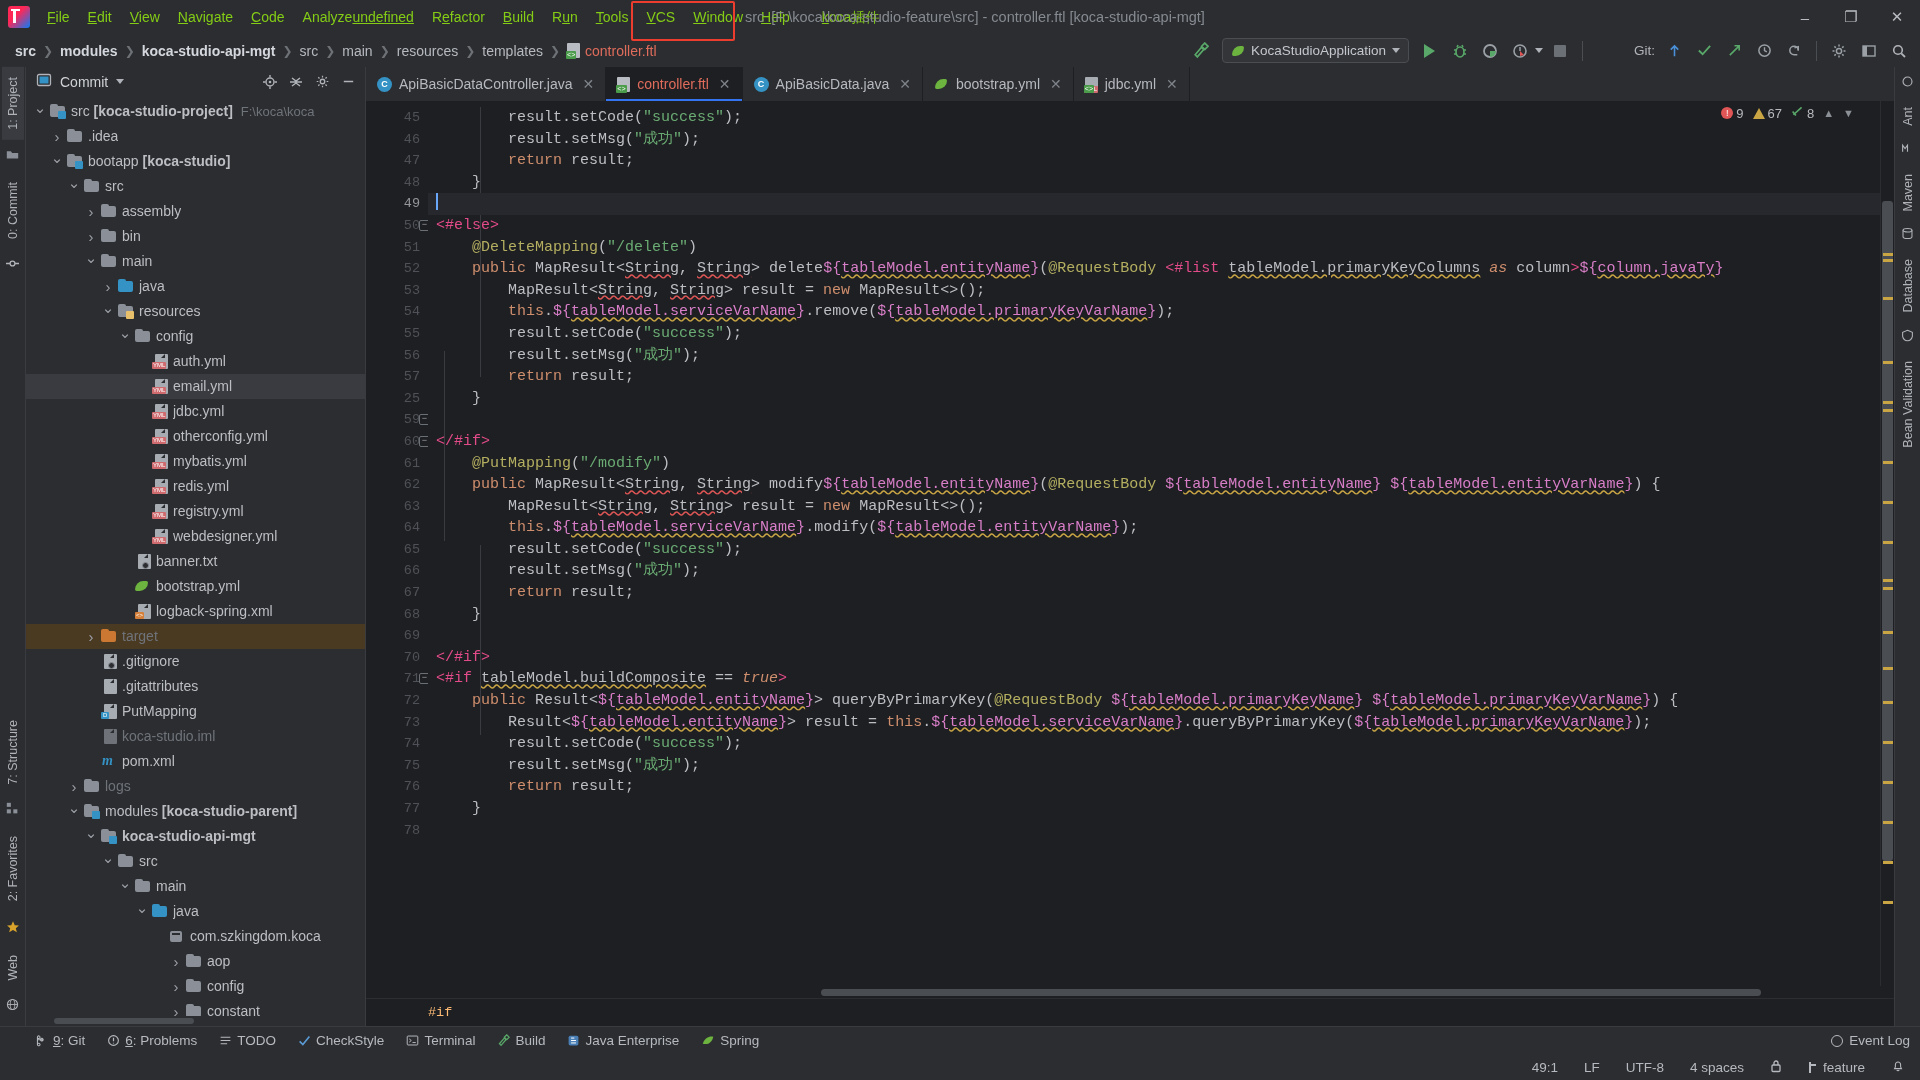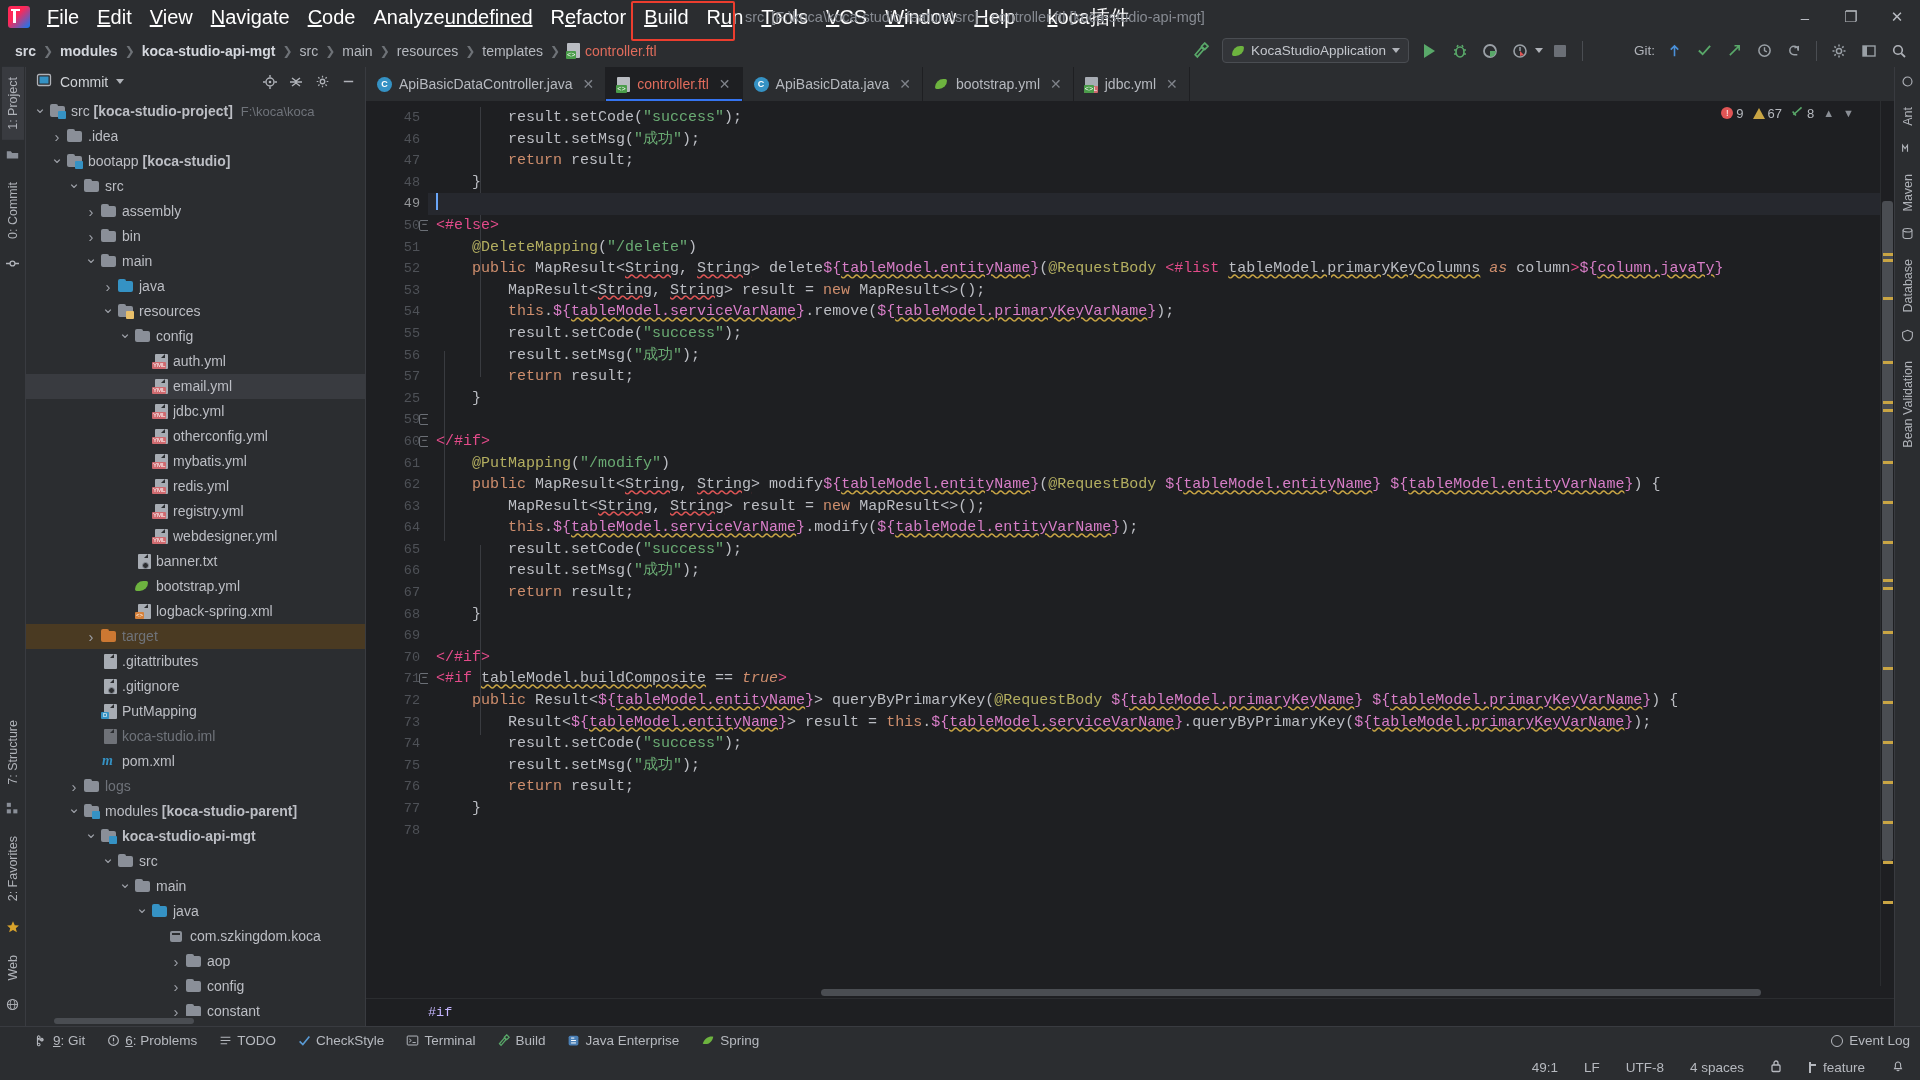--- a/index.html
+++ b/index.html
@@ -25,21 +25,21 @@
     border-radius: 3px;
   }
   .ij-logo::after {
     content: ""; position: absolute; left: 5px; top: 4px; width: 3px; height: 13px;
     background: #fff; box-shadow: 3px 0 0 rgba(255,255,255,0.0);
   }
   .ij-logo::before {
     content: ""; position: absolute; left: 3px; top: 3px; width: 9px; height: 2px; background: #fff;
   }
   .menu-item {
-    padding: 4px 9px; font-size: 20px; color: #ffffff; white-space: nowrap;
+    padding: 4px 9px; font-size: 14px; color: #84cc16; white-space: nowrap;
     cursor: default; line-height: 18px;
   }
   .menu-item u { text-decoration: underline; }
   .menu-highlight-box {
     position: absolute; left: 631px; top: 1px; width: 104px; height: 40px;
     border: 2.5px solid #ec3d2e; border-radius: 2px; pointer-events: none; z-index: 40;
   }
   .win-title {
     position: absolute; left: 745px; top: 0; height: 34px;
     display: flex; align-items: center; font-size: 14.5px; color: #868a91;
@@ -211,21 +211,21 @@
   .mk.w { background:#c9a544; }
   .scrollthumb{ position:absolute; left:1px; width:11px; background:#4a4d52; border-radius:3px; }
 
   
   .hscroll-row { height:12px; background:#1e1f22; flex:0 0 12px; position:relative; }
   .hthumb{ position:absolute; top:3px; height:7px; background:#4a4d52; border-radius:4px; }
 
   
   .editor-bottom {
     height: 28px; background:#1e1f22; border-top:1px solid #2b2d30; display:flex; align-items:center;
-    padding-left: 62px; font-size:13.5px; color:#c4b5fd; flex:0 0 28px;
+    padding-left: 62px; font-size:13.5px; color:#fdba74; flex:0 0 28px;
     font-family:"Liberation Mono", monospace;
   }
 
   
   .rrail {
     width: 26px; background:#2b2d30; display:flex; flex-direction:column; align-items:center;
     border-left:1px solid #393b40; flex:0 0 26px; padding-top:2px;
   }
 
   
@@ -664,31 +664,31 @@
             <span class="ticon">
               <span class="ic-folder orange" style="position:absolute;left:2px;top:3px;width:15px;height:11px;"></span>
             </span>
             <span class="tlabel dim">target</span>
           </div>
           <div class="trow">
             <span style="width: 57px; flex: 0 0 auto;"></span>
             <span class="tarrow"></span>
             <span class="ticon">
               <span class="ic-file" style="position:absolute;left:3px;top:1px;"></span>
+              <span style="position:absolute;left:9px;bottom:0;width:7px;height:7px;border:1.2px solid #8a8f98;border-radius:50%;background:#2b2d30;"></span>
+            </span>
+            <span class="tlabel">.gitignore</span>
+          </div>
+          <div class="trow">
+            <span style="width: 57px; flex: 0 0 auto;"></span>
+            <span class="tarrow"></span>
+            <span class="ticon">
+              <span class="ic-file" style="position:absolute;left:3px;top:1px;"></span>
             </span>
             <span class="tlabel">.gitattributes</span>
-          </div>
-          <div class="trow">
-            <span style="width: 57px; flex: 0 0 auto;"></span>
-            <span class="tarrow"></span>
-            <span class="ticon">
-              <span class="ic-file" style="position:absolute;left:3px;top:1px;"></span>
-              <span style="position:absolute;left:9px;bottom:0;width:7px;height:7px;border:1.2px solid #8a8f98;border-radius:50%;background:#2b2d30;"></span>
-            </span>
-            <span class="tlabel">.gitignore</span>
           </div>
           <div class="trow">
             <span style="width: 57px; flex: 0 0 auto;"></span>
             <span class="tarrow"></span>
             <span class="ticon">
               <span class="ic-file" style="position:absolute;left:3px;top:1px;"></span>
               <span style="position:absolute;left:2px;bottom:0;background:#3592c4;color:#fff;font-size:6px;line-height:7px;padding:0 2px;border-radius:1px;">D</span>
             </span>
             <span class="tlabel">PutMapping</span>
           </div>

